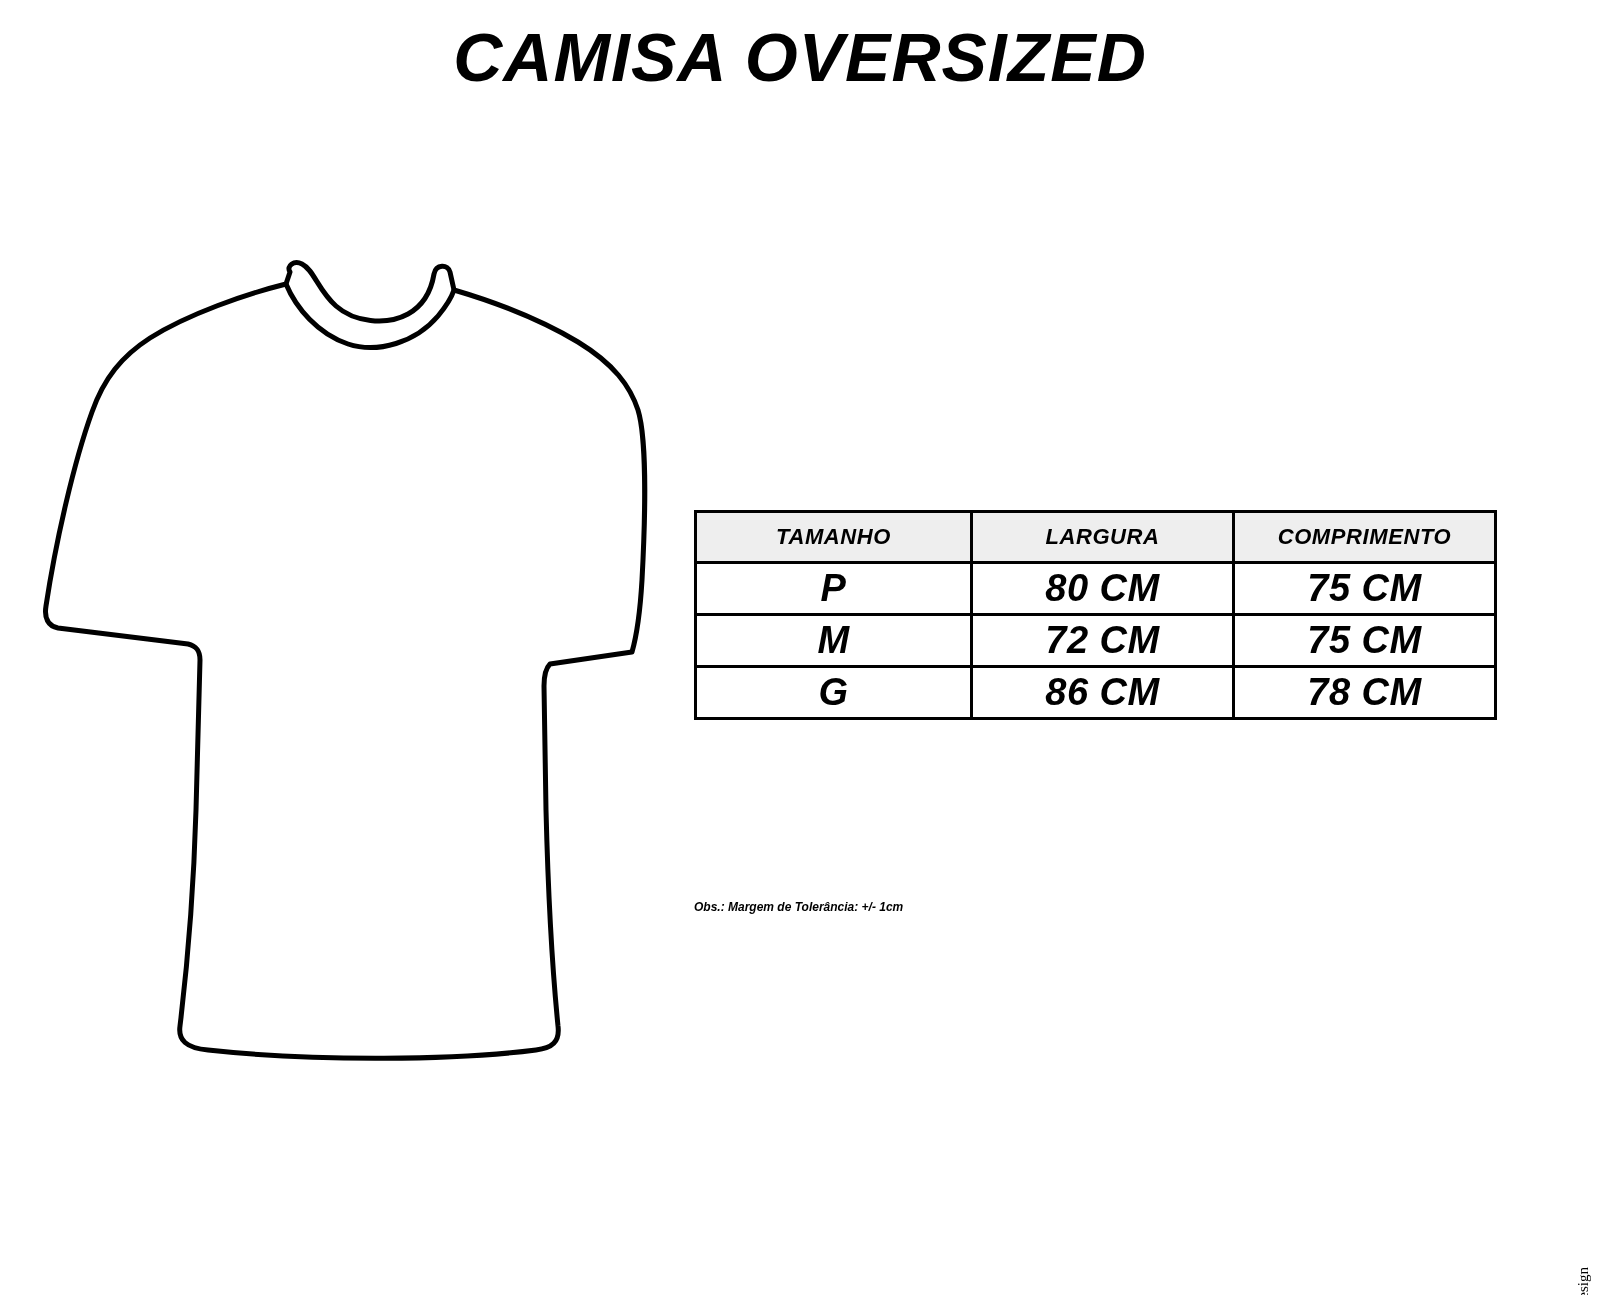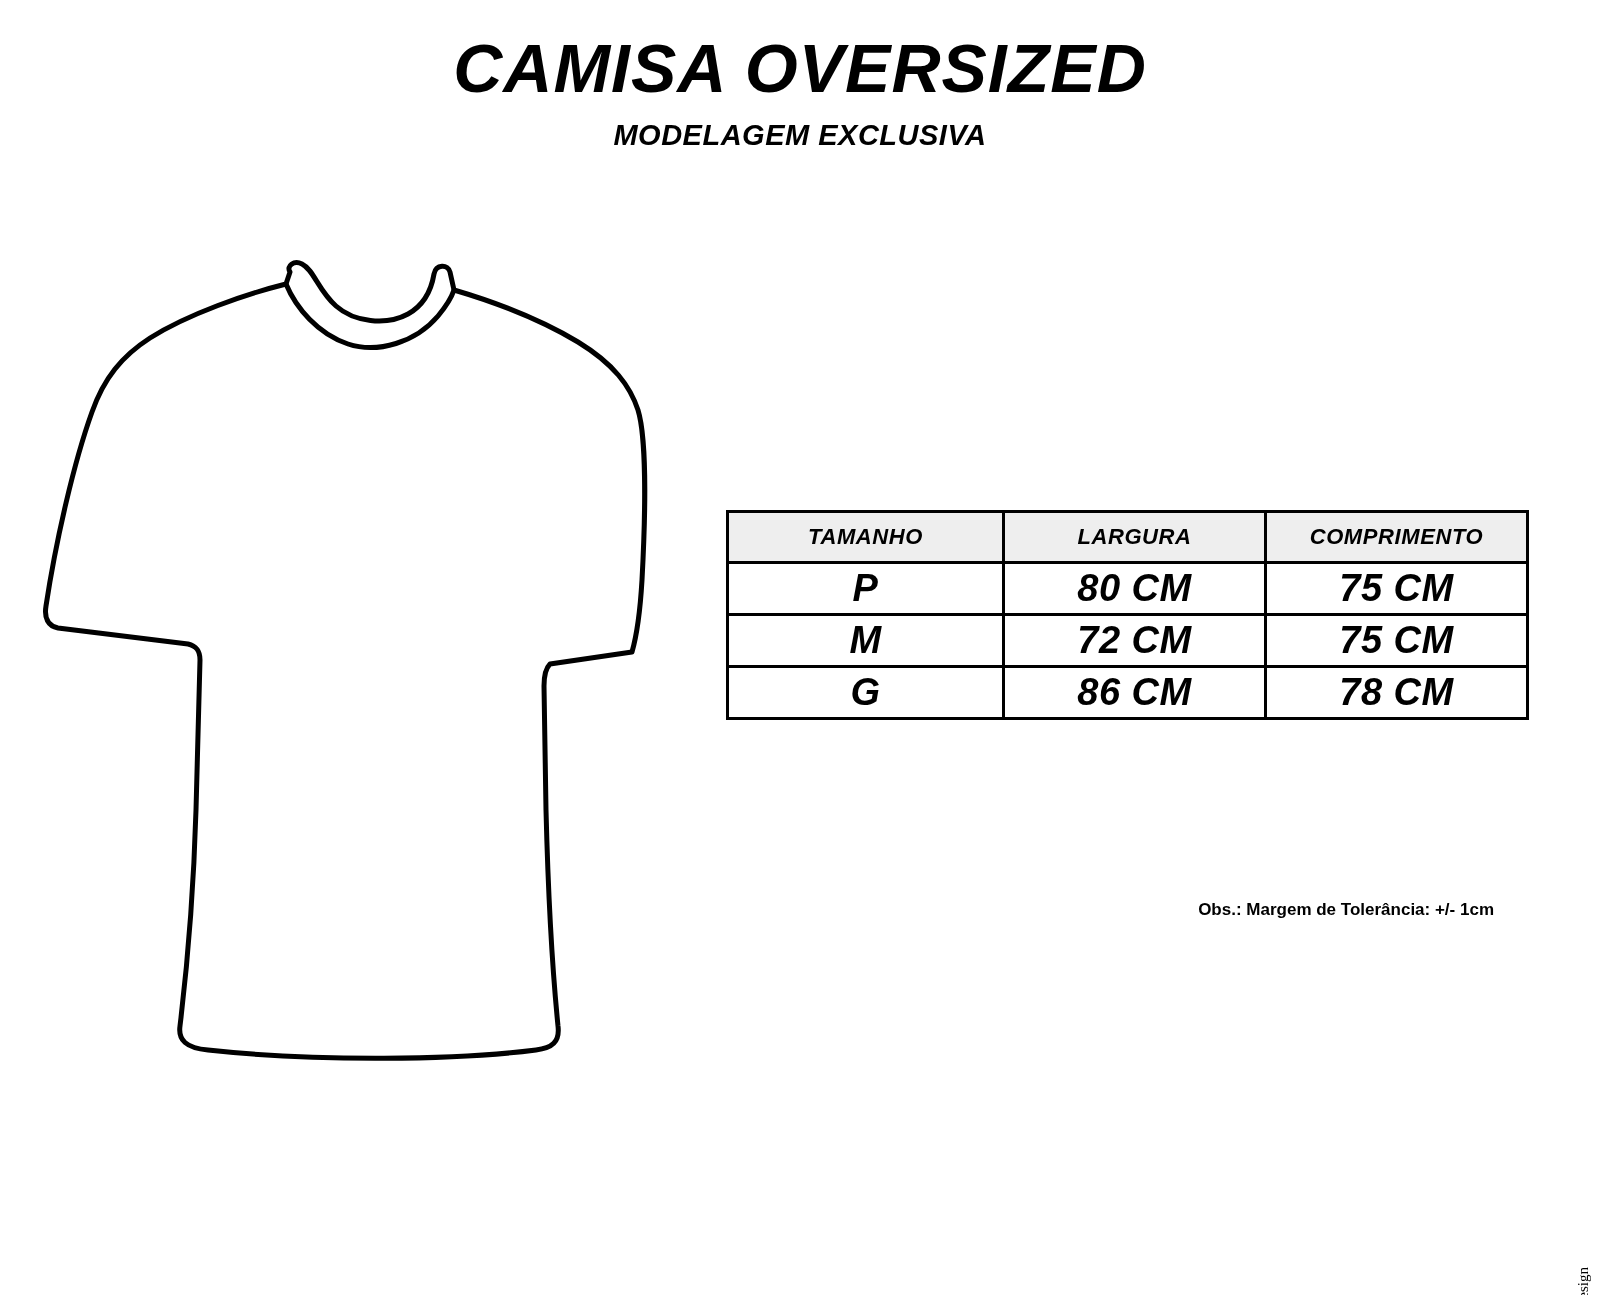--- a/index.html
+++ b/index.html
@@ -24,21 +24,21 @@
     left: 0;
     width: 1600px;
     text-align: center;
   }
   .title {
     font-size: 68px;
     font-weight: 700;
     font-style: italic;
     letter-spacing: 1px;
     line-height: 1.05;
-    margin: 15px;
+    margin: 4px;
     padding: 0;
   }
   .subtitle {
     font-size: 29px;
     font-weight: 700;
     font-style: italic;
     letter-spacing: 0.5px;
     margin: 6px 0 0 0;
     padding: 0;
   }
@@ -53,21 +53,21 @@
   }
   .shirt-wrap svg {
     display: block;
     width: 100%;
     height: 100%;
   }
 
   
   .table-wrap {
     position: absolute;
-    left: 726px;
+    left: 694px;
     top: 510px;
     width: 717px;
   }
   table.size-table {
     border-collapse: collapse;
     width: 800px;
     table-layout: fixed;
   }
   table.size-table th,
   table.size-table td {
@@ -95,23 +95,24 @@
   }
   col.c-size  { width: 276px; }
   col.c-width { width: 262px; }
   col.c-len   { width: 262px; }
 
   .note {
     position: absolute;
     left: 694px;
     top: 900px;
     width: 800px;
-    text-align: right;
-    font-size: 17px;
-    font-weight: 700;
+    text-align: left;
+    font-size: 12px;
+    font-weight: 700;
+    font-style: italic;
   }
 
   
   .brand-strip {
     position: absolute;
     right: 6px;
     bottom: 28px;
     width: 46px;
     height: 290px;
   }
@@ -132,21 +133,20 @@
     font-size: 15px;
     line-height: 1.1;
     padding-bottom: 3px;
   }
 </style>
 </head>
 <body>
 
 <div class="header">
   <h1 class="title">CAMISA OVERSIZED</h1>
-  <div class="subtitle">MODELAGEM EXCLUSIVA</div>
 </div>
 
 <div class="shirt-wrap">
   <svg viewBox="0 0 660 820" xmlns="http://www.w3.org/2000/svg" aria-hidden="true">
     <g fill="none" stroke="#000000" stroke-width="5" stroke-linecap="round" stroke-linejoin="round">
       <path d="M272 22
                C 268 16, 276 10, 284 14
                C 296 20, 300 40, 318 56
                C 336 72, 368 76, 390 64
                C 408 54, 414 36, 416 24

